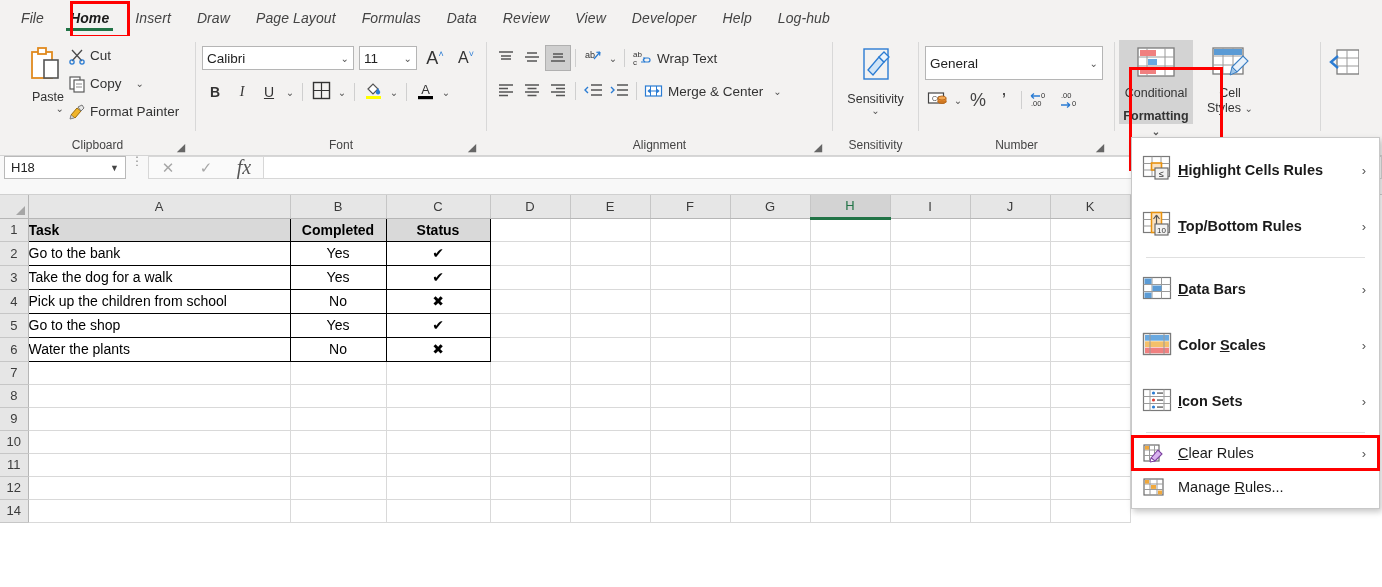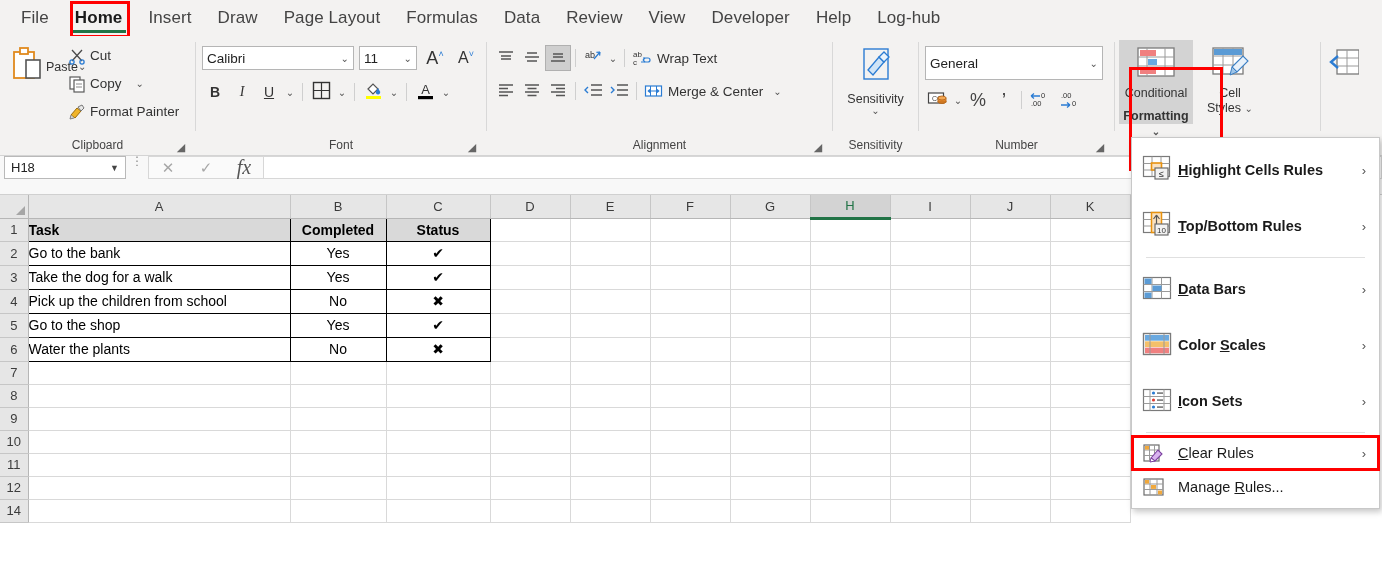--- a/index.html
+++ b/index.html
@@ -12,22 +12,22 @@
     position:relative;
     -webkit-font-smoothing: antialiased;
   }
 
   
   .tabbar{
     height:36px; background:#f3f2f1; display:flex; align-items:center;
     padding-left:8px; position:relative;
   }
   .tab{
-    font-size:17px; color:#444; padding:6px 13px; cursor:default;
-    white-space:nowrap; letter-spacing:.1px;
+    font-size:14px; color:#444; padding:6px 13px; cursor:default;
+    white-space:nowrap; letter-spacing:.1px;font-style:italic;
   }
   .tab.active{
     color:#1a1a1a; font-weight:bold; position:relative;
   }
   .tab.active .underline{
     position:absolute; left:9px; right:9px; bottom:1px; height:3px; background:#217346;
   }
   .tab-highlight{
     position:absolute; left:70px; top:1px; width:60px; height:37px;
     border:3px solid #ff0000; pointer-events:none;
@@ -46,21 +46,21 @@
   }
   .group-sep{ width:1px; background:#d8d8d8; margin:6px 0 24px 0; }
   .dialog-launcher{
     position:absolute; right:2px; bottom:2px; width:12px; height:12px;
     font-size:11px; color:#666; line-height:12px;
   }
 
   
   .clipboard{ width:195px; }
   .paste-btn{
-    width:58px; display:flex; flex-direction:row; align-items:center;
+    width:58px; display:flex; flex-direction:column; align-items:flex-end;
     padding-top:4px; cursor:default;
   }
   .paste-label{ font-size:12.5px; color:#333; margin-top:2px;}
   .chev{ font-size:10px; color:#555; line-height:9px; }
   .clip-right{ display:flex; flex-direction:column; padding-top:3px; gap:3px; }
   .clip-item{ display:flex; align-items:center; height:25px; font-size:13.5px; color:#333; cursor:default;}
   .clip-item .ic{ width:26px; display:flex; justify-content:center; align-items:center;}
 
   
   .fontgrp{ width:290px; }

